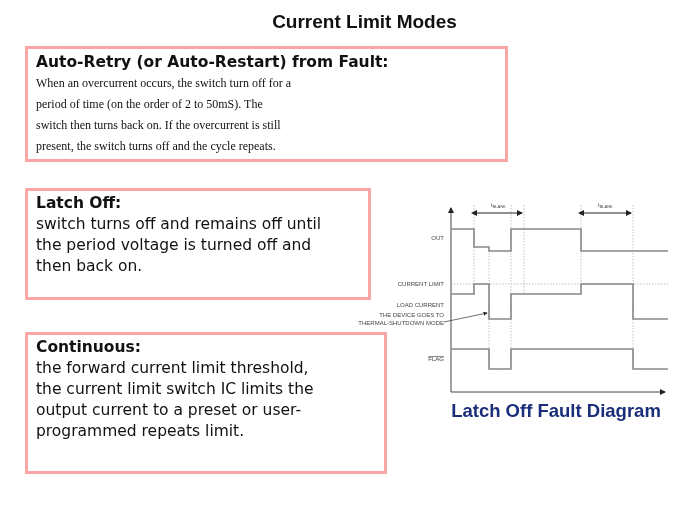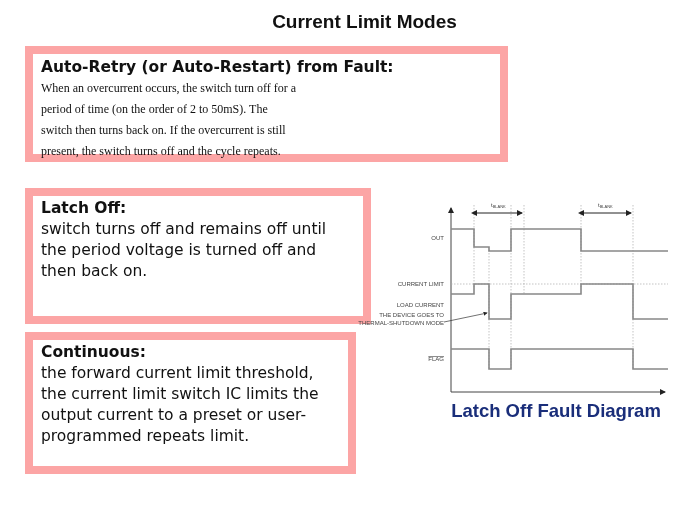--- a/index.html
+++ b/index.html
@@ -1,26 +1,26 @@
 <!DOCTYPE html>
 <html><head>
 <meta charset="utf-8">
 <style>
   html,body{margin:0;padding:0;background:#fff;}
   body{width:675px;height:506px;position:relative;overflow:hidden;font-family:"DejaVu Sans",sans-serif;color:#111;}
   .title{position:absolute;left:0;width:675px;top:11px;text-align:center;font-family:"Liberation Sans",sans-serif;font-weight:bold;font-size:19px;padding-left:27px;}
-  .box{position:absolute;border:8px solid #fca5a5;background:#fff;box-sizing:border-box;padding:2px 8px;}
+  .box{position:absolute;border:3px solid #fca5a5;background:#fff;box-sizing:border-box;padding:2px 8px;}
   .box .h{font-weight:bold;font-size:15.5px;line-height:21px;}
   .box .b{font-size:15.5px;line-height:21px;}
   #box1{left:25px;top:46px;width:483px;height:116px;padding-top:3px;}
   #box1 .h,#box1 .b{font-family:"Liberation Sans",sans-serif;font-size:17px;}
   #box1 .h{font-family:"DejaVu Sans",sans-serif;font-size:15.5px;}
   #box1 .b{font-family:Liberation Serif, serif;font-size:12px;line-height:21px;}
-  #box2{left:25px;top:188px;width:346px;height:136px;}
-  #box3{left:25px;top:332px;width:331px;height:142px;}
+  #box2{left:25px;top:188px;width:346px;height:112px;}
+  #box3{left:25px;top:332px;width:362px;height:142px;}
   svg{position:absolute;left:0;top:0;}
   .lbl{font-family:"Liberation Sans",sans-serif;font-size:6px;fill:#444;}
   .cap{font-family:"Liberation Sans",sans-serif;font-weight:bold;font-size:18.5px;fill:#1a2e7a;}
 </style>
 </head>
 <body>
 
 <div class="title">Current Limit Modes</div>
 
 <div class="box" id="box1">

